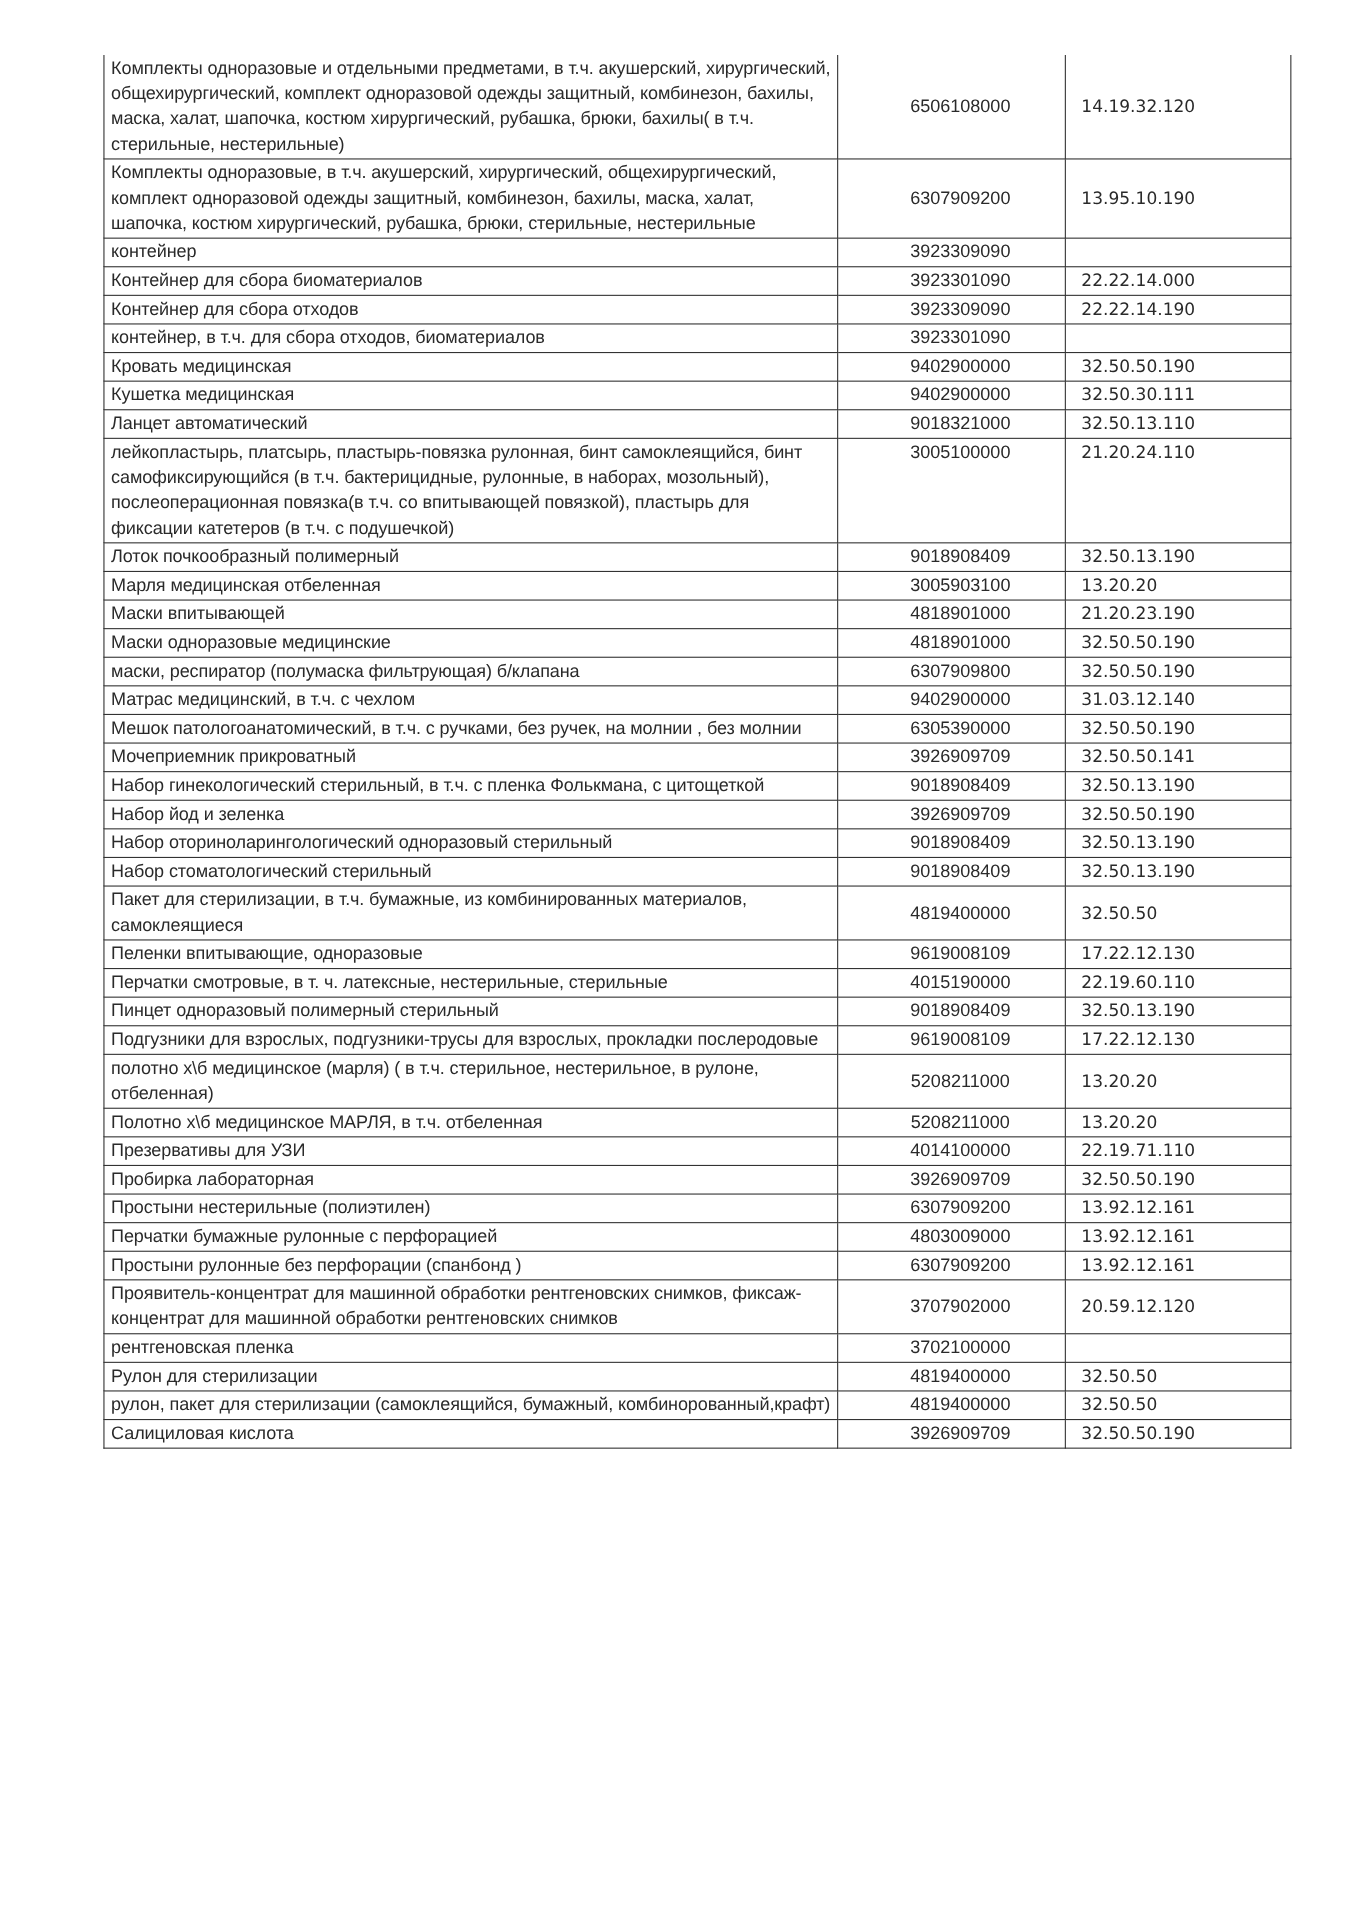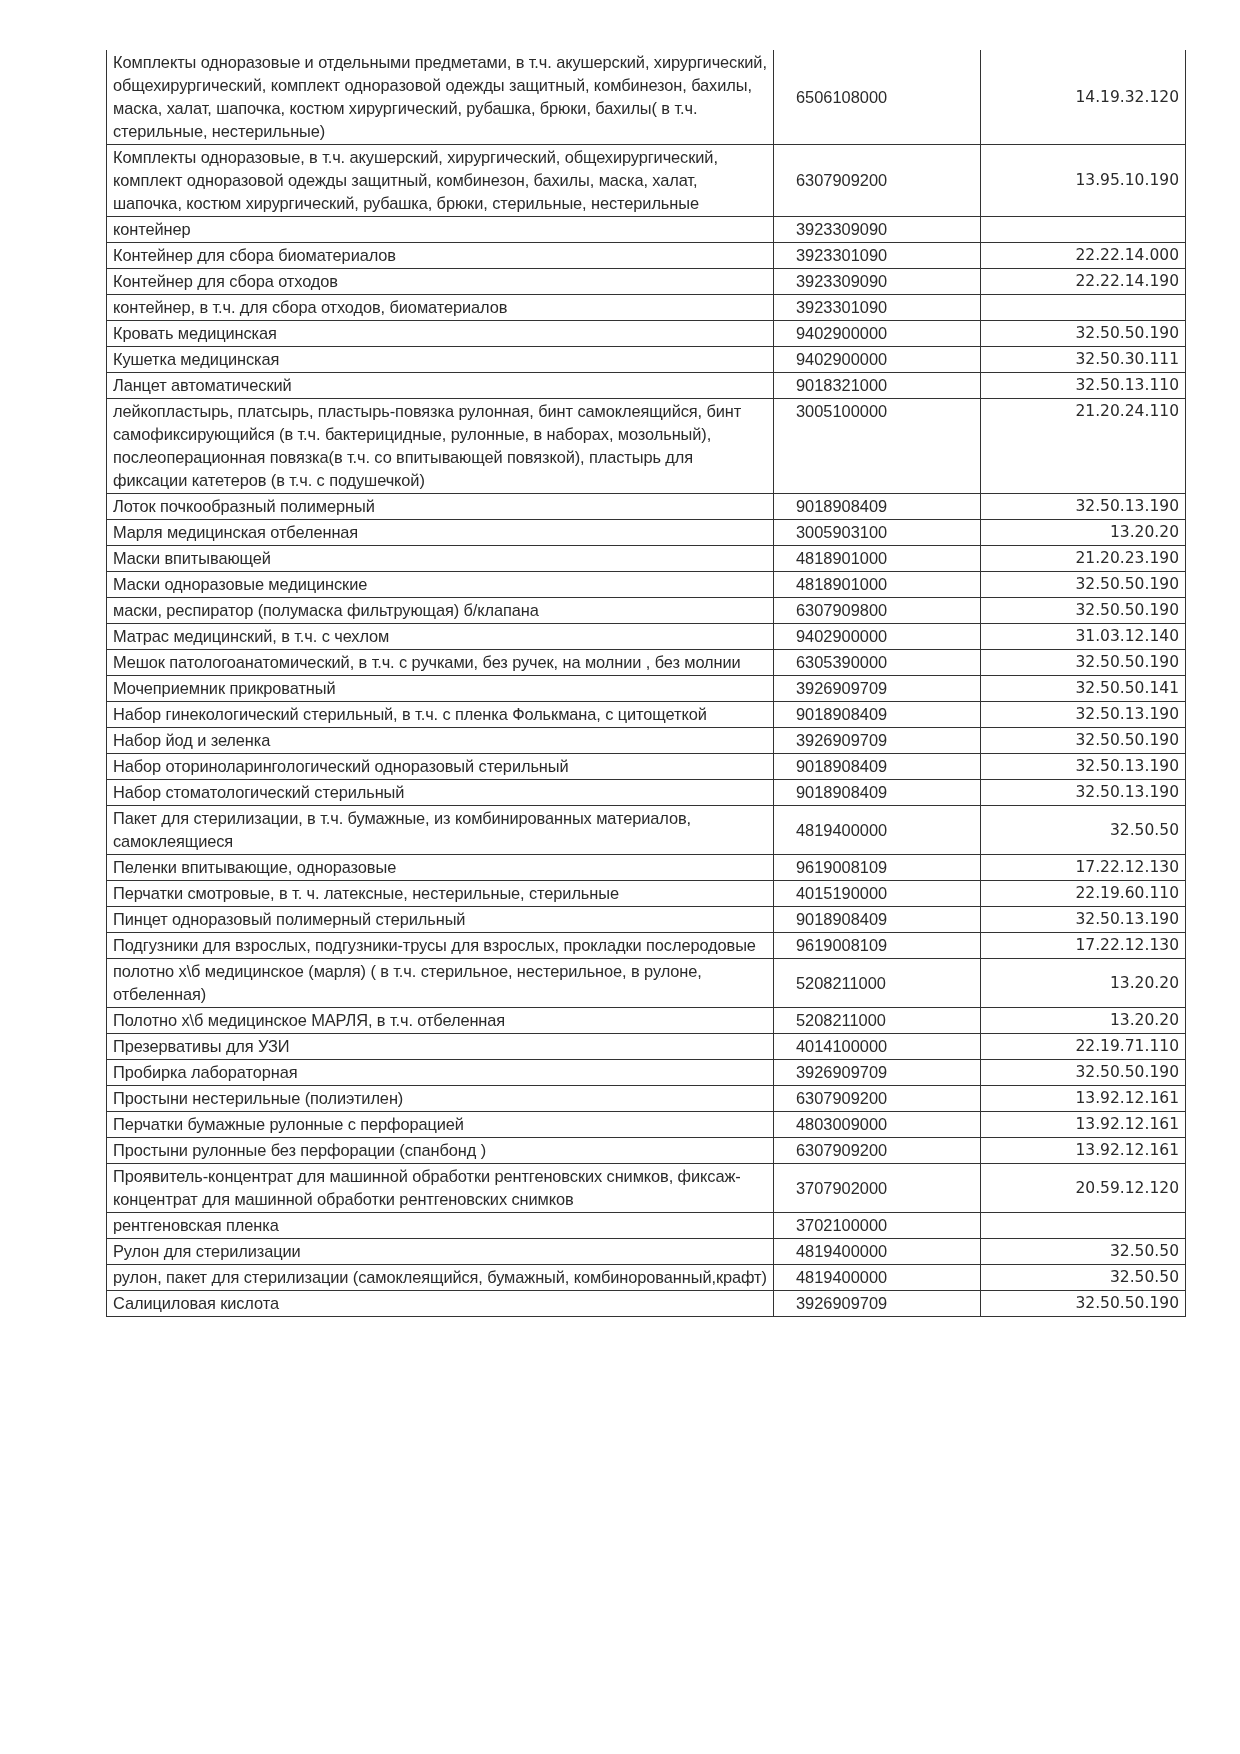--- a/index.html
+++ b/index.html
@@ -1,24 +1,24 @@
 <!DOCTYPE html>
 <html><head>
 <meta charset="utf-8">
 <style>
   html, body { margin: 0; padding: 0; background: #ffffff; }
   body { width: 1240px; height: 1754px; position: relative; overflow: hidden;
          font-family: "Liberation Sans", "DejaVu Sans", sans-serif; color: #2a2a2a; }
-  #doc-table { position: absolute; left: 106px; top: 50px; border-collapse: collapse;
+  #doc-table { position: absolute; left: 94px; top: 50px; border-collapse: collapse;
                table-layout: fixed; width: 1078px; }
   #doc-table td { border: 1px solid #333; font-size: 16.4px; line-height: 23px;
                   padding: 1px 6px 1px 6px; vertical-align: middle; }
   #doc-table td.c-name { width: 654px; letter-spacing: -0.1px; }
-  #doc-table td.c-code { width: 178px; padding-left: 22px; }
-  #doc-table td.c-okpd { width: 184px; padding-left: 14px; font-family: "DejaVu Sans", sans-serif; font-size: 15.5px; text-align: right; }
+  #doc-table td.c-code { width: 178px; padding-left: 22px; text-align: center; }
+  #doc-table td.c-okpd { width: 184px; padding-left: 14px; font-family: "DejaVu Sans", sans-serif; font-size: 15.5px; }
   #doc-table tr.top td.c-code, #doc-table tr.top td.c-okpd { vertical-align: top; }
   #doc-table tr.first td { border-top: none; }
 </style>
 </head>
 <body>
 
 <table id="doc-table">
   <tbody id="table-body">
       <tr class=" first">
         <td class="c-name">Комплекты одноразовые    и отдельными предметами, в т.ч. акушерский, хирургический, общехирургический, комплект одноразовой одежды защитный, комбинезон, бахилы, маска, халат, шапочка, костюм хирургический, рубашка, брюки, бахилы( в т.ч. стерильные, нестерильные)</td>

